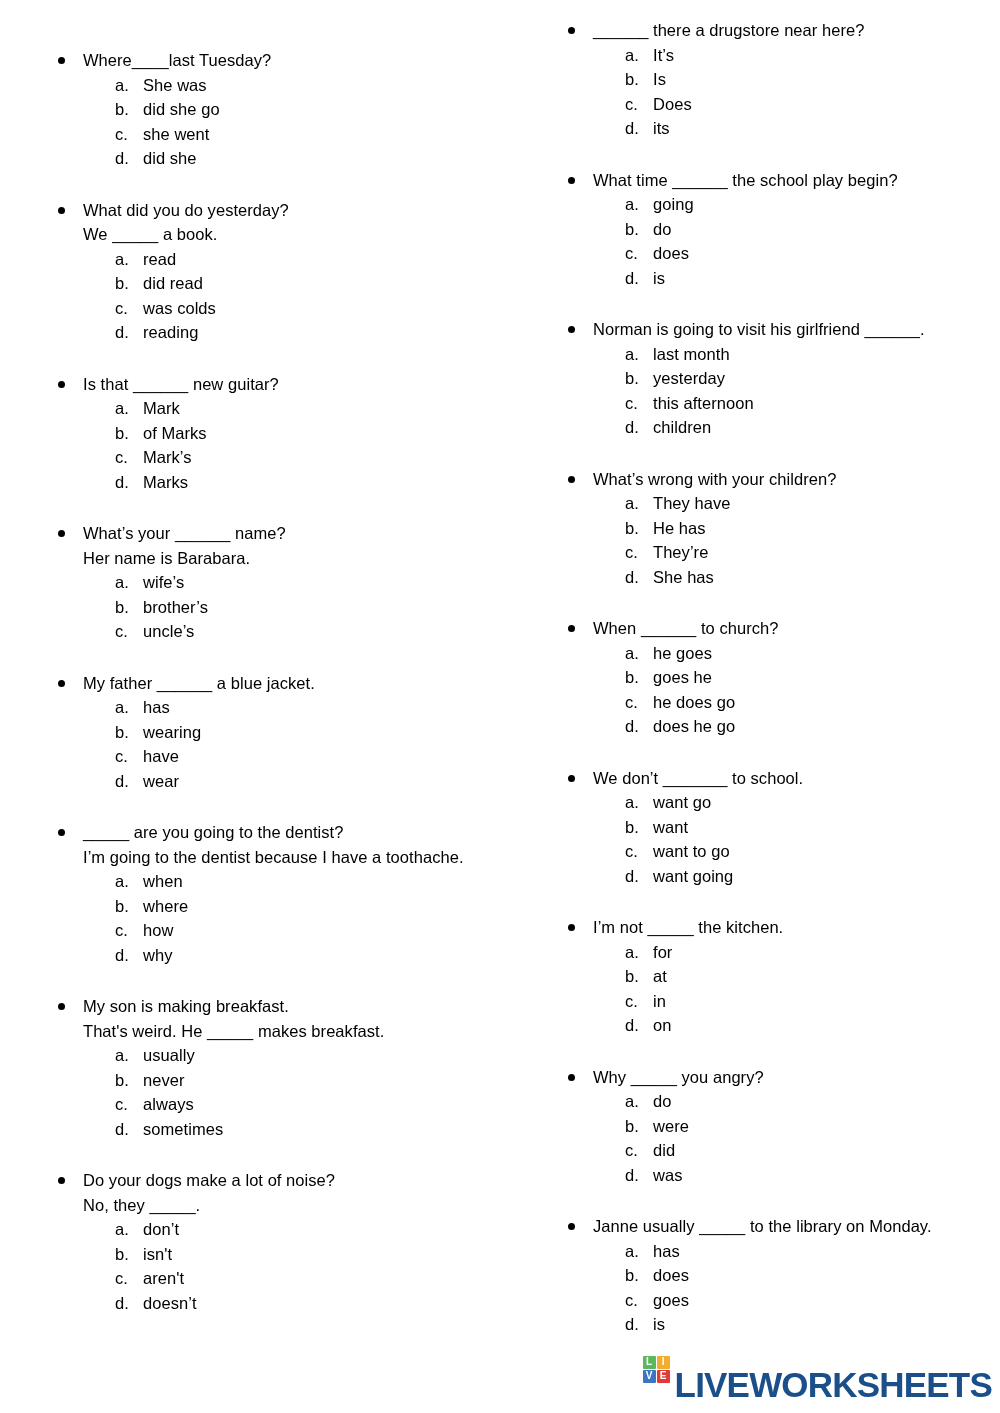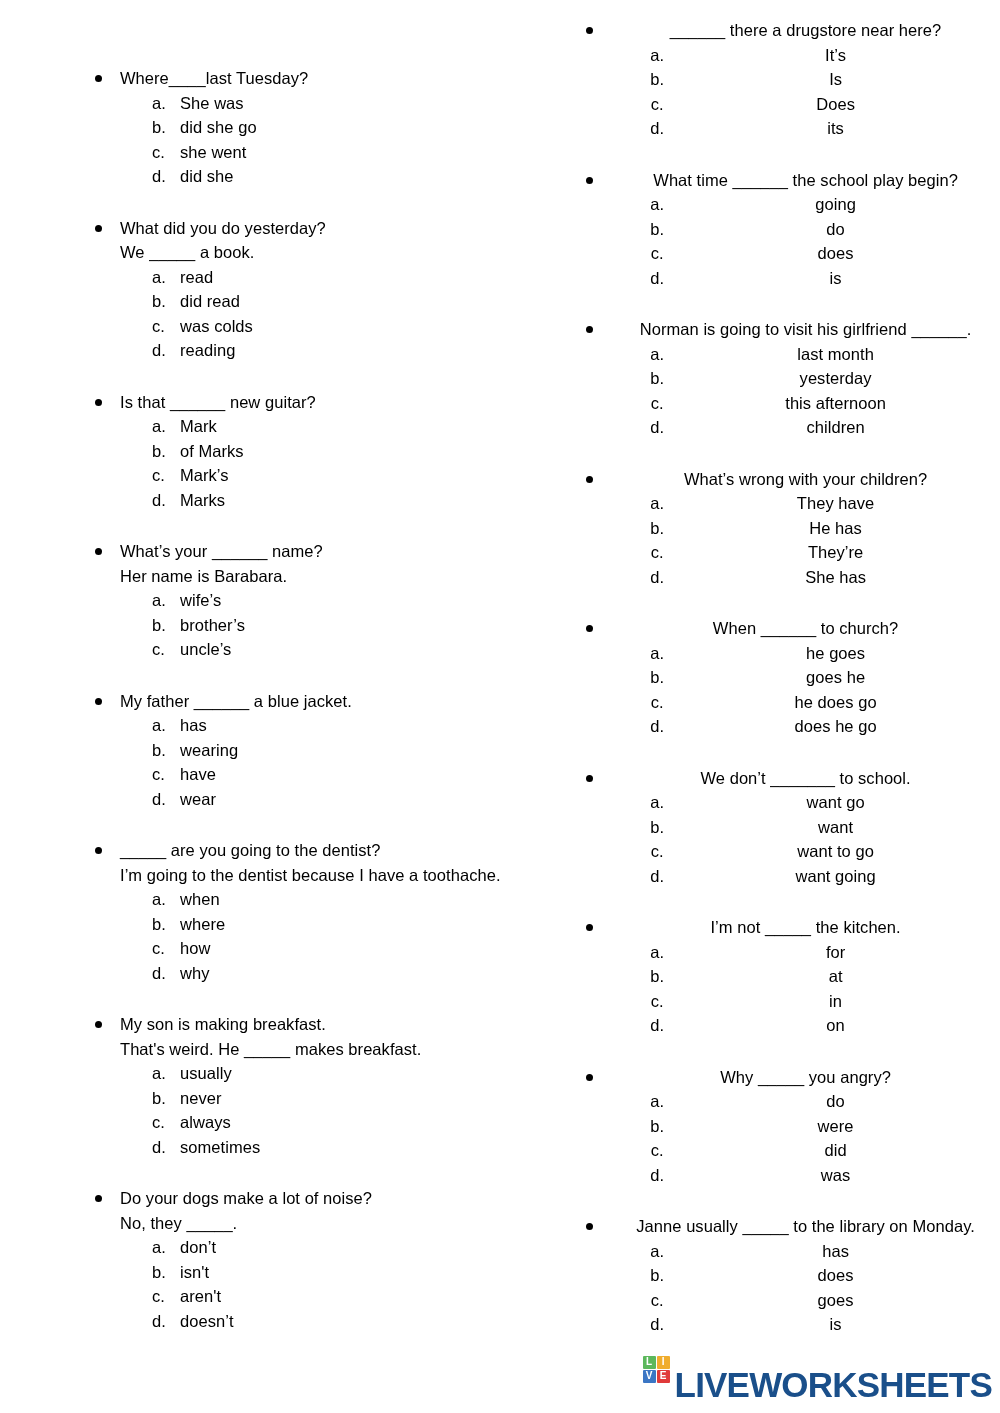--- a/index.html
+++ b/index.html
@@ -30,28 +30,26 @@
     display: flex;
     align-items: flex-start;
   }
 
   .col {
     box-sizing: border-box;
   }
   .col-left {
     width: 505px;
     padding-left: 58px;
-    padding-top: 66px;
-    margin-left: 37px;
+    padding-top: 48px;
   }
   .col-right {
     width: 495px;
     padding-left: 63px;
     padding-top: 18px;
-    text-align: center;
   }
 
   
   .q {
     position: relative;
     margin: 0 0 27px 0;
   }
   .q:last-child { margin-bottom: 0; }
 
   .q-bullet {

